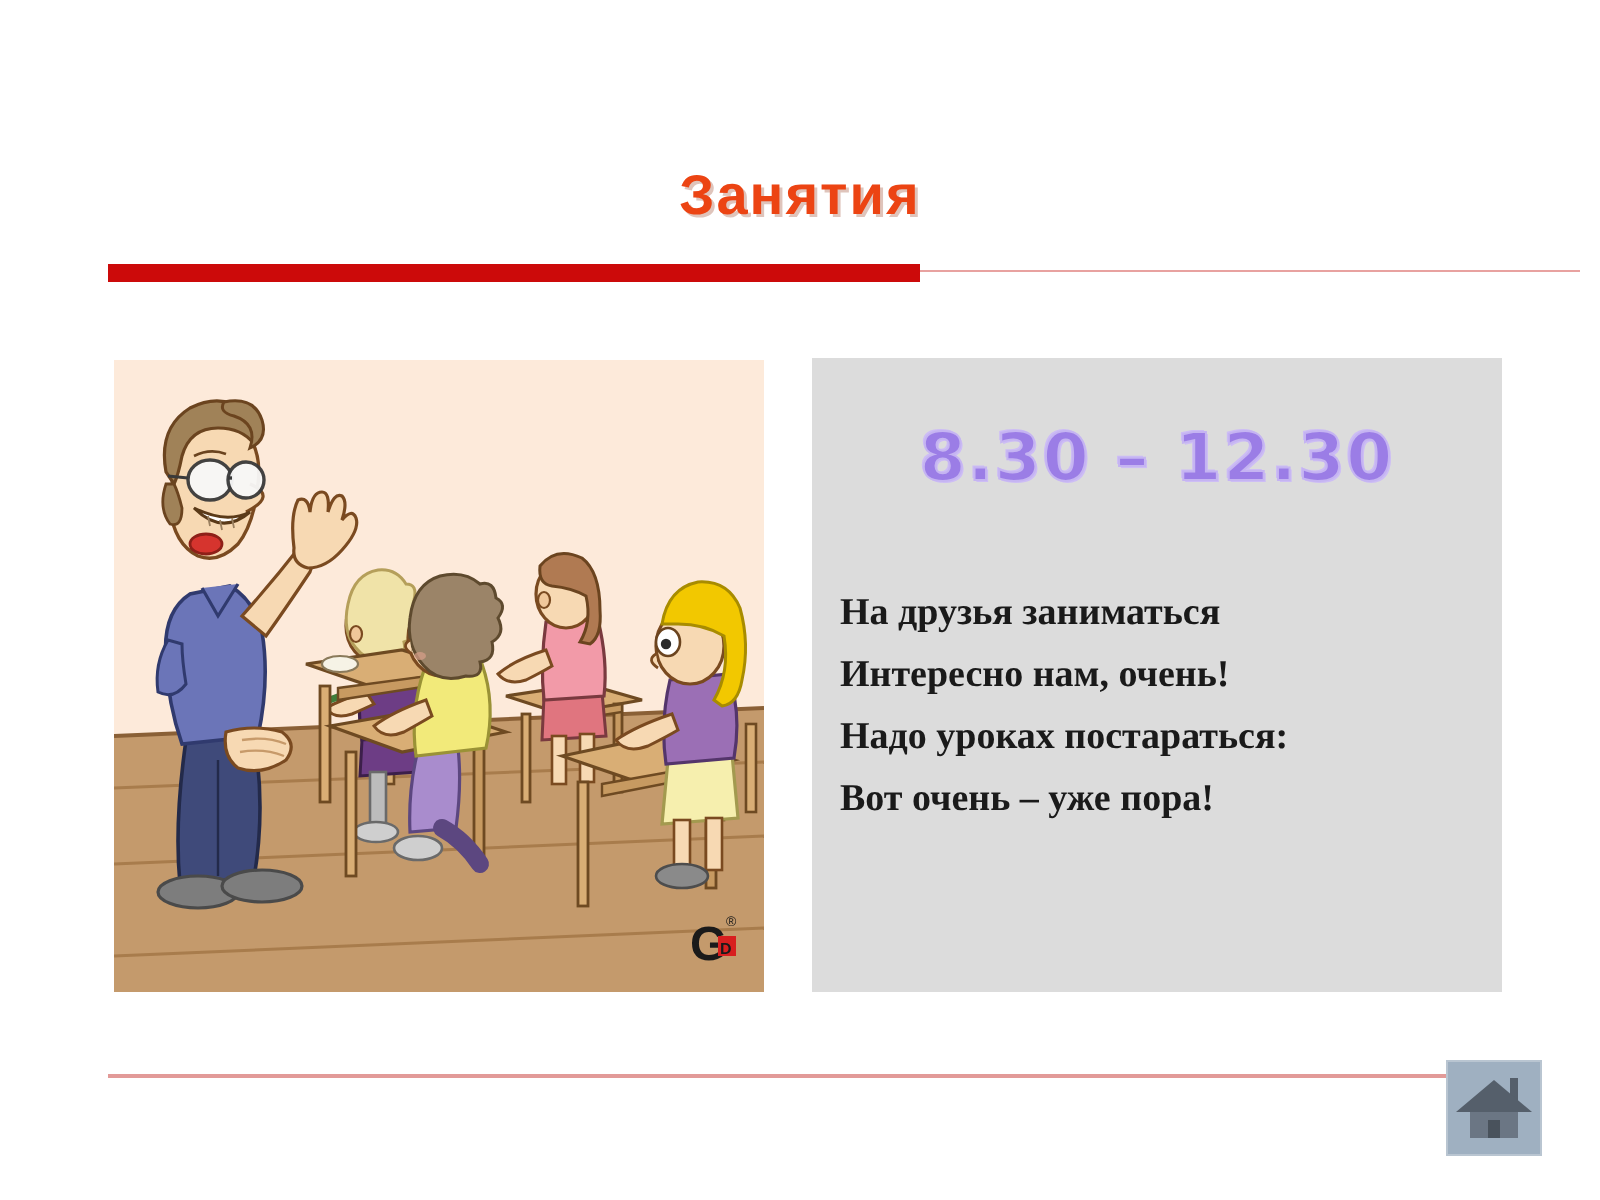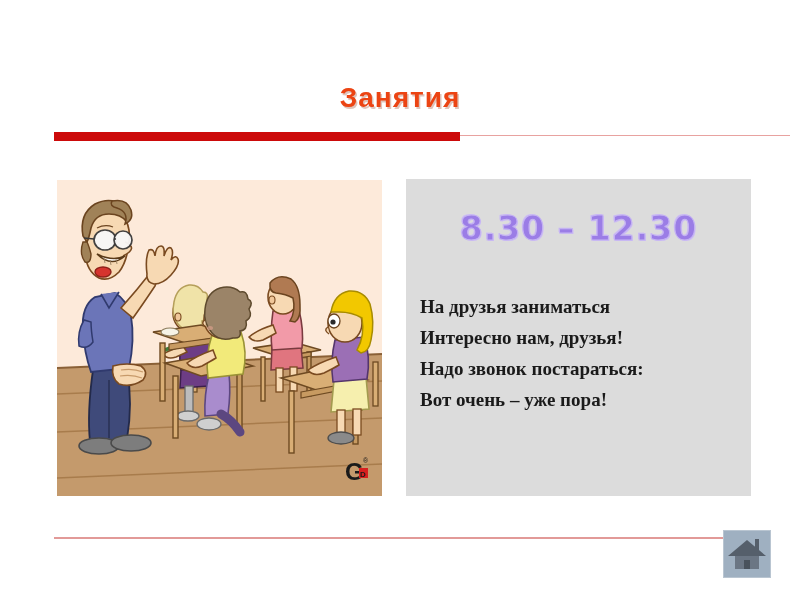--- a/index.html
+++ b/index.html
@@ -320,22 +320,22 @@
         <text x="303" y="297" font-family="Liberation Sans, sans-serif" font-size="8" font-weight="bold" fill="#1a1a1a">D</text>
         <text x="306" y="283" font-family="Liberation Sans, sans-serif" font-size="7" fill="#1a1a1a">®</text>
       </g>
     </svg>
   </div>
 
   <div class="info-panel">
     <div class="time-range">8.30 – 12.30</div>
     <div class="poem">
       <div class="poem-line">На друзья заниматься</div>
-      <div class="poem-line">Интересно нам, друзья!</div>
-      <div class="poem-line">Надо звонок постараться:</div>
+      <div class="poem-line">Интересно нам, очень!</div>
+      <div class="poem-line">Надо уроках постараться:</div>
       <div class="poem-line">Вот очень – уже пора!</div>
     </div>
   </div>
 
   <div class="divider-bottom"></div>
 
   <div class="home-button">
     <svg width="46" height="46" viewBox="0 0 46 46">
       <rect x="0" y="0" width="46" height="46" fill="#9fb0c1"></rect>
       <rect x="31" y="8" width="4" height="12" fill="#555f6b"></rect>

